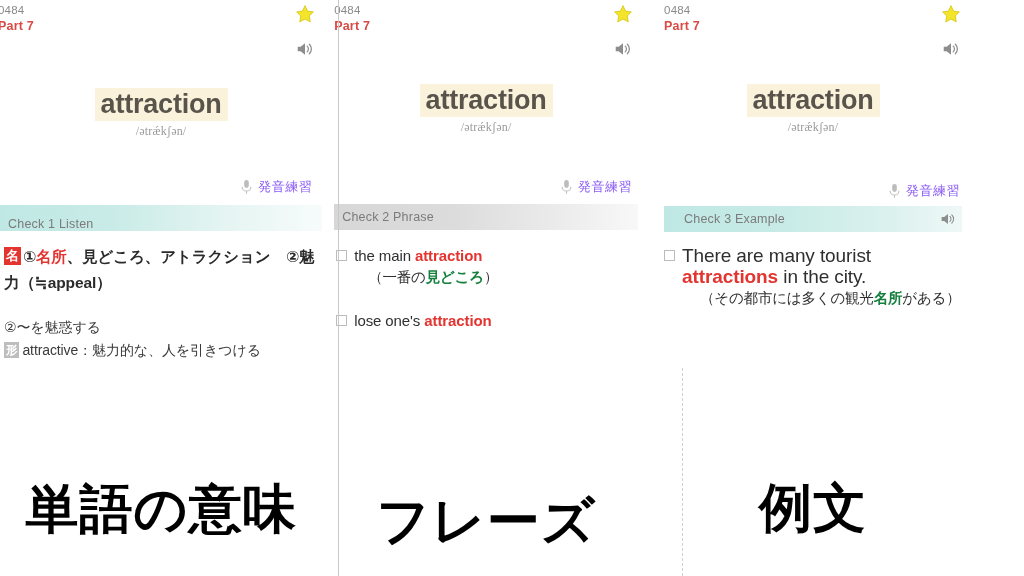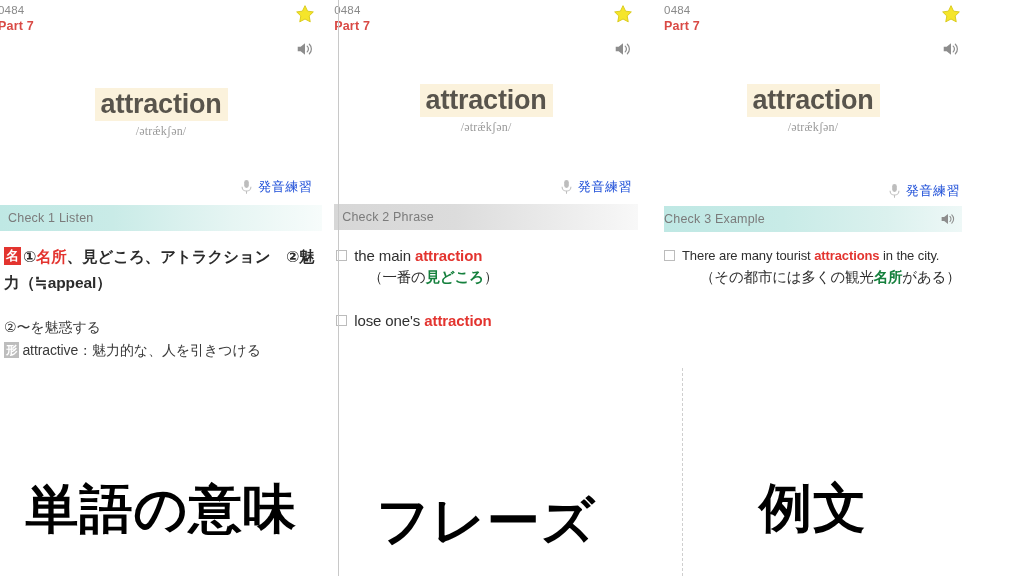--- a/index.html
+++ b/index.html
@@ -130,21 +130,21 @@
     margin-top: 3px;
     letter-spacing: 0.2px;
   }
 
   
   .pron-row {
     display: flex;
     align-items: center;
     justify-content: flex-end;
     gap: 5px;
-    color: #1d4ed8;
+    color: #8b5cf6;
     font-size: 13px;
     height: 20px;
   }
   .p1 .pron-row { margin-top: 38px; padding-right: 10px; }
   .p2 .pron-row { margin-top: 42px; padding-right: 18px; }
   .p3 .pron-row { margin-top: 46px; padding-right: 16px; }
   .mic-icon { width: 13px; height: 16px; display: block; }
   .pron-label { letter-spacing: 0.5px; }
 
   
@@ -154,33 +154,34 @@
     display: flex;
     align-items: center;
     font-size: 12.5px;
     color: #7b7b7b;
     letter-spacing: 0.2px;
   }
   .p1 .check-bar {
     margin-top: 8px;
     padding-left: 8px;
     background: linear-gradient(to right, #bfe8e4 0%, #c9ebe7 35%, #e6f5f3 72%, #f7fcfb 100%);
+    align-items: flex-end;
   }
   .p2 .check-bar {
     margin-top: 7px;
     margin-left: 12px;
     margin-right: 12px;
     padding-left: 8px;
     background: linear-gradient(to right, #d7d7d7 0%, #dcdcdc 40%, #ececec 75%, #f8f8f8 100%);
   }
   .p3 .check-bar {
     margin-top: 5px;
     margin-left: 14px;
     margin-right: 14px;
-    padding-left: 0;
+    padding-left: 20px;
     background: linear-gradient(to right, #bfe8e4 0%, #c8ebe7 40%, #dbf1ee 75%, #eef8f7 100%);
   }
   .check-bar-speaker {
     position: absolute;
     right: 6px;
     top: 6px;
     width: 16px;
     height: 14px;
   }
 
@@ -256,21 +257,21 @@
   .item-ja {
     font-size: 14.5px;
     line-height: 22px;
     color: #2f2f2f;
     padding-left: 14px;
     letter-spacing: -0.2px;
   }
   .item-ja .kw { color: #15803d; font-weight: bold; }
   .item-gap { height: 16px; }
 
-  .p3 .item-en { font-size: 13px; line-height: 21px; }
+  .p3 .item-en { font-size: 19px; line-height: 21px; }
   .p3 .item-ja { font-size: 14.5px; line-height: 22px; padding-left: 18px; }
 
   
   .caption {
     position: absolute;
     bottom: 0;
     left: 0;
     width: 100%;
     height: 110px;
     display: flex;

